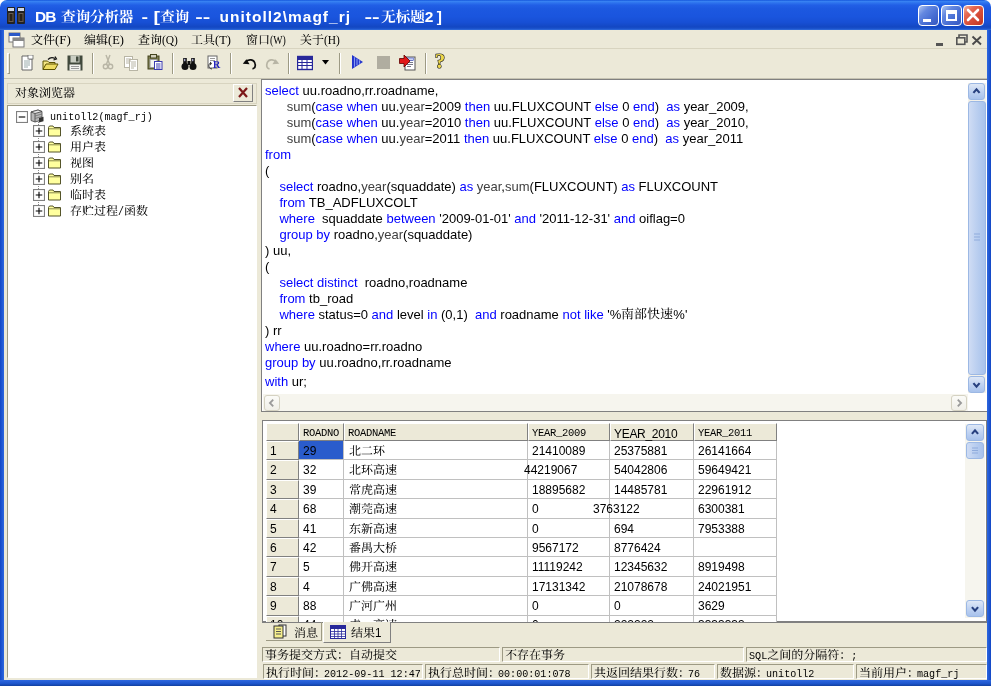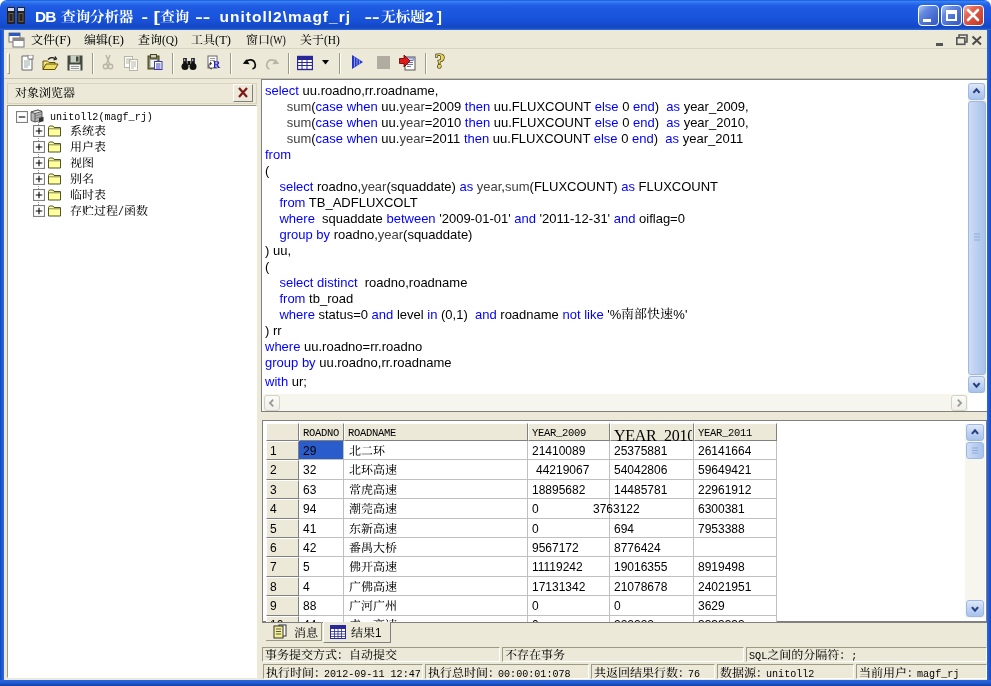--- a/index.html
+++ b/index.html
@@ -462,21 +462,21 @@
     </svg></div>
 <div class="abs" style="left:262px;top:420px;width:725px;height:202px;background:#fff;border:1px solid #808080"></div>
 <div class="abs raise" style="left:266px;top:423px;width:33px;height:18px;background:#ece9d8"></div>
 <div class="abs raise" style="left:299px;top:423px;width:45px;height:18px;background:#ece9d8"></div>
 <div class="gcell" style="left:303px;top:427px;width:39px;font-family:'Liberation Mono';font-size:10.5px;letter-spacing:-0.3px">ROADNO</div>
 <div class="abs raise" style="left:344px;top:423px;width:184px;height:18px;background:#ece9d8"></div>
 <div class="gcell" style="left:348px;top:427px;width:178px;font-family:'Liberation Mono';font-size:10.5px;letter-spacing:-0.3px">ROADNAME</div>
 <div class="abs raise" style="left:528px;top:423px;width:82px;height:18px;background:#ece9d8"></div>
 <div class="gcell" style="left:532px;top:427px;width:76px;font-family:'Liberation Mono';font-size:10.5px;letter-spacing:-0.3px">YEAR_2009</div>
 <div class="abs raise" style="left:610px;top:423px;width:84px;height:18px;background:#ece9d8"></div>
-<div class="gcell" style="left:614px;top:427px;width:78px;font-family:Liberation Serif, serif;font-size:16px;letter-spacing:-0.3px">YEAR_2010</div>
+<div class="gcell" style="left:614px;top:427px;width:78px;font-family:Liberation Sans, sans-serif;font-size:12px;letter-spacing:-0.3px">YEAR_2010</div>
 <div class="abs raise" style="left:694px;top:423px;width:83px;height:18px;background:#ece9d8"></div>
 <div class="gcell" style="left:698px;top:427px;width:77px;font-family:'Liberation Mono';font-size:10.5px;letter-spacing:-0.3px">YEAR_2011</div>
 <div class="abs raise" style="left:266px;top:441px;width:33px;height:19.4px;background:#ece9d8"></div>
 <div class="gcell" style="left:270px;top:444px">1</div>
 <div class="abs" style="left:299px;top:441px;width:45px;height:19.4px;background:#2a5ccc;border-right:1px solid #c0c0c0;border-bottom:1px solid #c0c0c0"></div>
 <div class="gcell" style="left:303px;top:444px">29</div>
 <div class="abs" style="left:344px;top:441px;width:184px;height:19.4px;background:#fff;border-right:1px solid #c0c0c0;border-bottom:1px solid #c0c0c0"></div>
 <svg class="tr" style="left:349px;top:425.06px;" width="39" height="44" fill="#000">
     <use href="#g5317" transform="translate(0.0,19.44) scale(0.120)"></use>
     <use href="#g4E8C" transform="translate(12.0,19.44) scale(0.120)"></use>
@@ -493,46 +493,46 @@
 <div class="abs" style="left:299px;top:460.4px;width:45px;height:19.4px;background:#fff;border-right:1px solid #c0c0c0;border-bottom:1px solid #c0c0c0"></div>
 <div class="gcell" style="left:303px;top:463.4px">32</div>
 <div class="abs" style="left:344px;top:460.4px;width:184px;height:19.4px;background:#fff;border-right:1px solid #c0c0c0;border-bottom:1px solid #c0c0c0"></div>
 <svg class="tr" style="left:349px;top:444.46px;" width="51" height="44" fill="#000">
     <use href="#g5317" transform="translate(0.0,19.44) scale(0.120)"></use>
     <use href="#g73AF" transform="translate(12.0,19.44) scale(0.120)"></use>
     <use href="#g9AD8" transform="translate(24.0,19.44) scale(0.120)"></use>
     <use href="#g901F" transform="translate(36.0,19.44) scale(0.120)"></use>
   </svg>
 <div class="abs" style="left:528px;top:460.4px;width:82px;height:19.4px;background:#fff;border-right:1px solid #c0c0c0;border-bottom:1px solid #c0c0c0"></div>
-<div class="gcell" style="left:536px;top:463.4px">44219067</div>
+<div class="gcell" style="left:524px;top:463.4px">44219067</div>
 <div class="abs" style="left:610px;top:460.4px;width:84px;height:19.4px;background:#fff;border-right:1px solid #c0c0c0;border-bottom:1px solid #c0c0c0"></div>
 <div class="gcell" style="left:614px;top:463.4px">54042806</div>
 <div class="abs" style="left:694px;top:460.4px;width:83px;height:19.4px;background:#fff;border-right:1px solid #c0c0c0;border-bottom:1px solid #c0c0c0"></div>
 <div class="gcell" style="left:698px;top:463.4px">59649421</div>
 <div class="abs raise" style="left:266px;top:479.8px;width:33px;height:19.4px;background:#ece9d8"></div>
 <div class="gcell" style="left:270px;top:482.8px">3</div>
 <div class="abs" style="left:299px;top:479.8px;width:45px;height:19.4px;background:#fff;border-right:1px solid #c0c0c0;border-bottom:1px solid #c0c0c0"></div>
-<div class="gcell" style="left:303px;top:482.8px">63</div>
+<div class="gcell" style="left:303px;top:482.8px">39</div>
 <div class="abs" style="left:344px;top:479.8px;width:184px;height:19.4px;background:#fff;border-right:1px solid #c0c0c0;border-bottom:1px solid #c0c0c0"></div>
 <svg class="tr" style="left:349px;top:463.86px;" width="51" height="44" fill="#000">
     <use href="#g5E38" transform="translate(0.0,19.44) scale(0.120)"></use>
     <use href="#g864E" transform="translate(12.0,19.44) scale(0.120)"></use>
     <use href="#g9AD8" transform="translate(24.0,19.44) scale(0.120)"></use>
     <use href="#g901F" transform="translate(36.0,19.44) scale(0.120)"></use>
   </svg>
 <div class="abs" style="left:528px;top:479.8px;width:82px;height:19.4px;background:#fff;border-right:1px solid #c0c0c0;border-bottom:1px solid #c0c0c0"></div>
 <div class="gcell" style="left:532px;top:482.8px">18895682</div>
 <div class="abs" style="left:610px;top:479.8px;width:84px;height:19.4px;background:#fff;border-right:1px solid #c0c0c0;border-bottom:1px solid #c0c0c0"></div>
 <div class="gcell" style="left:614px;top:482.8px">14485781</div>
 <div class="abs" style="left:694px;top:479.8px;width:83px;height:19.4px;background:#fff;border-right:1px solid #c0c0c0;border-bottom:1px solid #c0c0c0"></div>
 <div class="gcell" style="left:698px;top:482.8px">22961912</div>
 <div class="abs raise" style="left:266px;top:499.2px;width:33px;height:19.4px;background:#ece9d8"></div>
 <div class="gcell" style="left:270px;top:502.2px">4</div>
 <div class="abs" style="left:299px;top:499.2px;width:45px;height:19.4px;background:#fff;border-right:1px solid #c0c0c0;border-bottom:1px solid #c0c0c0"></div>
-<div class="gcell" style="left:303px;top:502.2px">94</div>
+<div class="gcell" style="left:303px;top:502.2px">68</div>
 <div class="abs" style="left:344px;top:499.2px;width:184px;height:19.4px;background:#fff;border-right:1px solid #c0c0c0;border-bottom:1px solid #c0c0c0"></div>
 <svg class="tr" style="left:349px;top:483.26px;" width="51" height="44" fill="#000">
     <use href="#g6F6E" transform="translate(0.0,19.44) scale(0.120)"></use>
     <use href="#g839E" transform="translate(12.0,19.44) scale(0.120)"></use>
     <use href="#g9AD8" transform="translate(24.0,19.44) scale(0.120)"></use>
     <use href="#g901F" transform="translate(36.0,19.44) scale(0.120)"></use>
   </svg>
 <div class="abs" style="left:528px;top:499.2px;width:82px;height:19.4px;background:#fff;border-right:1px solid #c0c0c0;border-bottom:1px solid #c0c0c0"></div>
 <div class="gcell" style="left:532px;top:502.2px">0</div>
 <div class="abs" style="left:610px;top:499.2px;width:84px;height:19.4px;background:#fff;border-right:1px solid #c0c0c0;border-bottom:1px solid #c0c0c0"></div>
@@ -580,21 +580,21 @@
 <div class="abs" style="left:344px;top:557.4px;width:184px;height:19.4px;background:#fff;border-right:1px solid #c0c0c0;border-bottom:1px solid #c0c0c0"></div>
 <svg class="tr" style="left:349px;top:541.46px;" width="51" height="44" fill="#000">
     <use href="#g4F5B" transform="translate(0.0,19.44) scale(0.120)"></use>
     <use href="#g5F00" transform="translate(12.0,19.44) scale(0.120)"></use>
     <use href="#g9AD8" transform="translate(24.0,19.44) scale(0.120)"></use>
     <use href="#g901F" transform="translate(36.0,19.44) scale(0.120)"></use>
   </svg>
 <div class="abs" style="left:528px;top:557.4px;width:82px;height:19.4px;background:#fff;border-right:1px solid #c0c0c0;border-bottom:1px solid #c0c0c0"></div>
 <div class="gcell" style="left:532px;top:560.4px">11119242</div>
 <div class="abs" style="left:610px;top:557.4px;width:84px;height:19.4px;background:#fff;border-right:1px solid #c0c0c0;border-bottom:1px solid #c0c0c0"></div>
-<div class="gcell" style="left:614px;top:560.4px">19016355</div>
+<div class="gcell" style="left:614px;top:560.4px">12345632</div>
 <div class="abs" style="left:694px;top:557.4px;width:83px;height:19.4px;background:#fff;border-right:1px solid #c0c0c0;border-bottom:1px solid #c0c0c0"></div>
 <div class="gcell" style="left:698px;top:560.4px">8919498</div>
 <div class="abs raise" style="left:266px;top:576.8px;width:33px;height:19.4px;background:#ece9d8"></div>
 <div class="gcell" style="left:270px;top:579.8px">8</div>
 <div class="abs" style="left:299px;top:576.8px;width:45px;height:19.4px;background:#fff;border-right:1px solid #c0c0c0;border-bottom:1px solid #c0c0c0"></div>
 <div class="gcell" style="left:303px;top:579.8px">4</div>
 <div class="abs" style="left:344px;top:576.8px;width:184px;height:19.4px;background:#fff;border-right:1px solid #c0c0c0;border-bottom:1px solid #c0c0c0"></div>
 <svg class="tr" style="left:349px;top:560.86px;" width="51" height="44" fill="#000">
     <use href="#g5E7F" transform="translate(0.0,19.44) scale(0.120)"></use>
     <use href="#g4F5B" transform="translate(12.0,19.44) scale(0.120)"></use>

